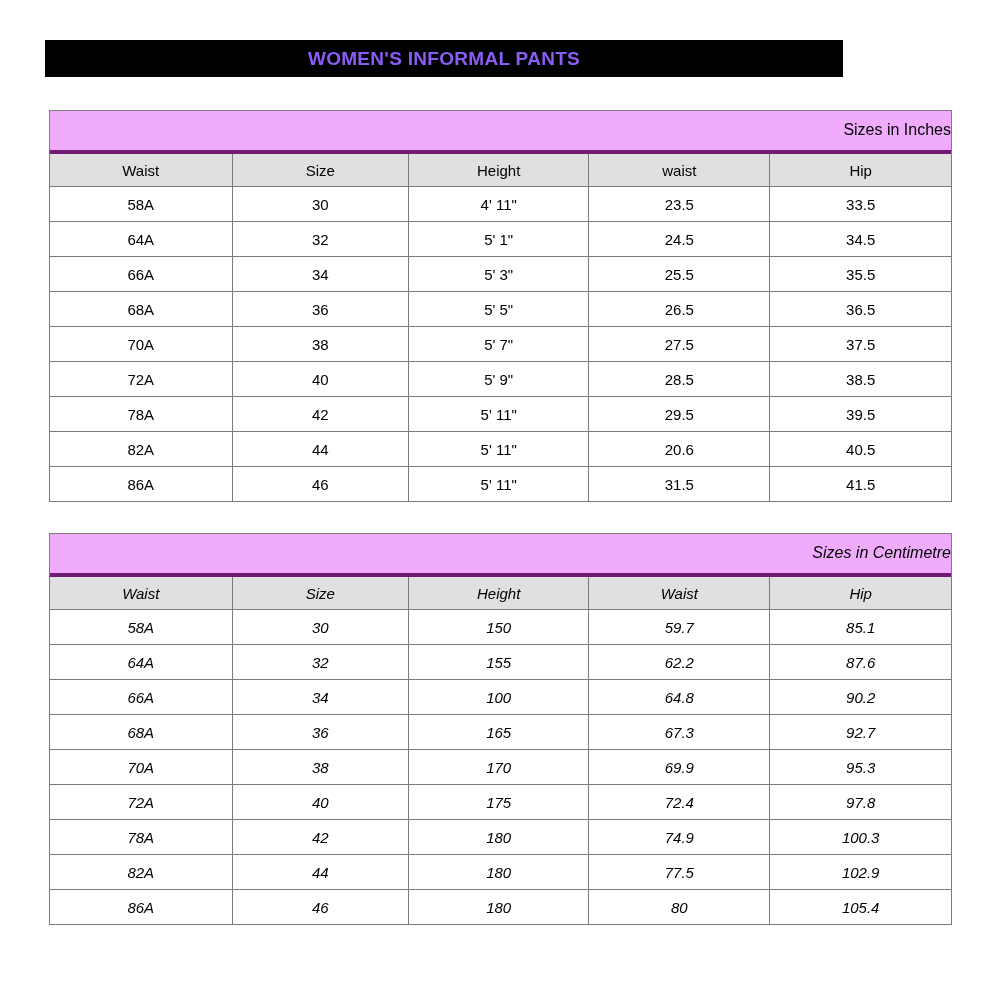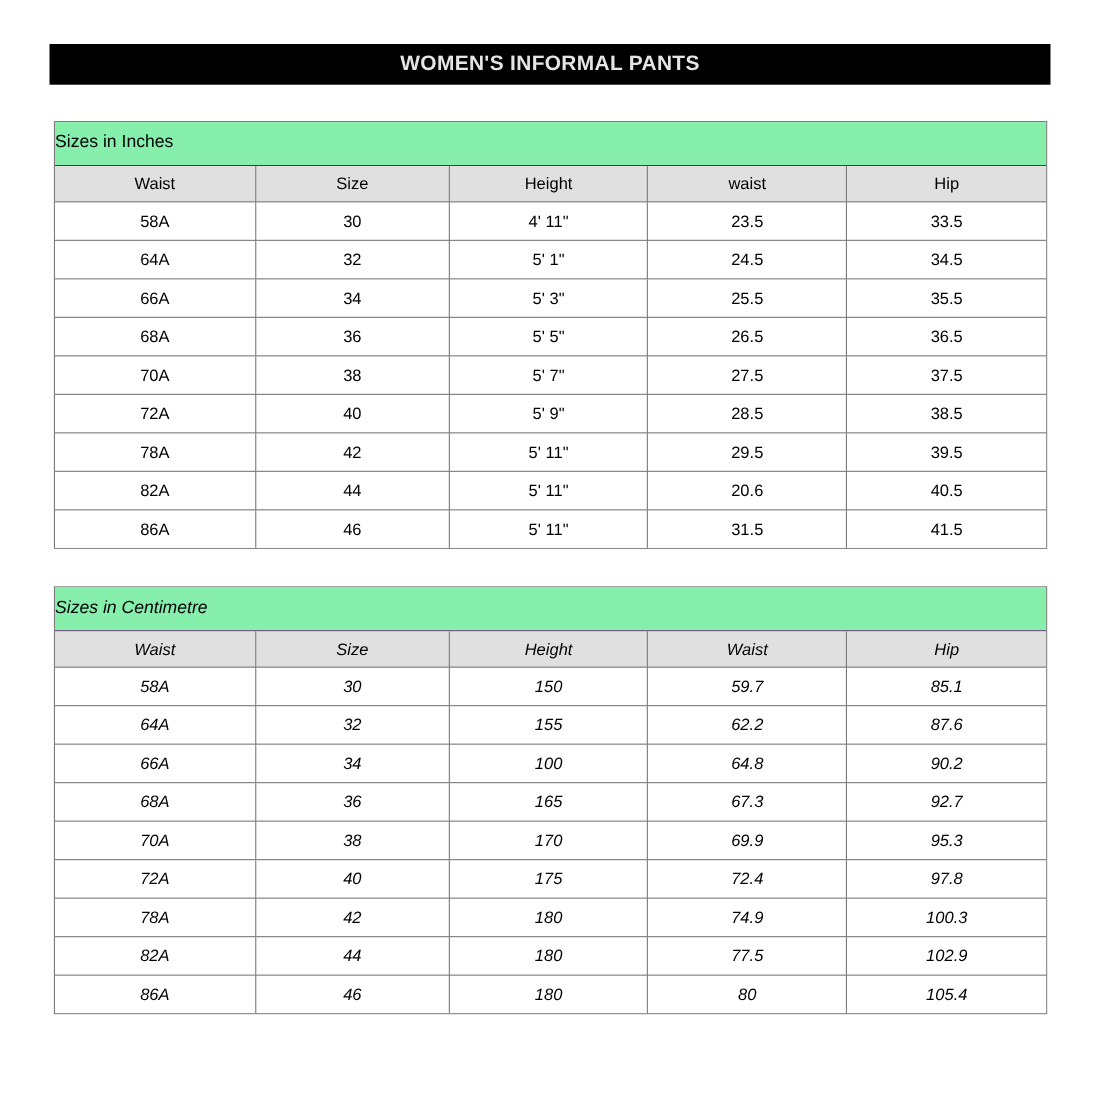--- a/index.html
+++ b/index.html
@@ -14,24 +14,24 @@
   .page {
     width: 1000px;
     height: 1000px;
     position: relative;
     box-sizing: border-box;
   }
   .title-bar {
     position: absolute;
     left: 45px;
     top: 40px;
-    width: 910px;
+    width: 798px;
     height: 37px;
     background: #000000;
-    color: #e5e5e5;
+    color: #8b5cf6;
     display: flex;
     align-items: center;
     justify-content: center;
     font-size: 19px;
     font-weight: bold;
     letter-spacing: 0.3px;
   }
   .table-block {
     position: absolute;
     left: 49px;
@@ -43,26 +43,26 @@
   #inches-table { top: 110px; }
   #cm-table { top: 533px; font-style: italic; }
 
   table {
     border-collapse: collapse;
     width: 100%;
     table-layout: fixed;
   }
   caption {
     caption-side: top;
-    text-align: left;
+    text-align: right;
     font-size: 16px;
     padding: 10px 0 11px 0;
     color: #000000;
-    background: #86efac;
-    border-bottom: 1px solid #701a75;
+    background: #f0abfc;
+    border-bottom: 4px solid #701a75;
   }
   th, td {
     border: 1px solid #7b7b7b;
     text-align: center;
     font-size: 15px;
     height: 34px;
     padding: 0;
     font-weight: normal;
     color: #000000;
   }

